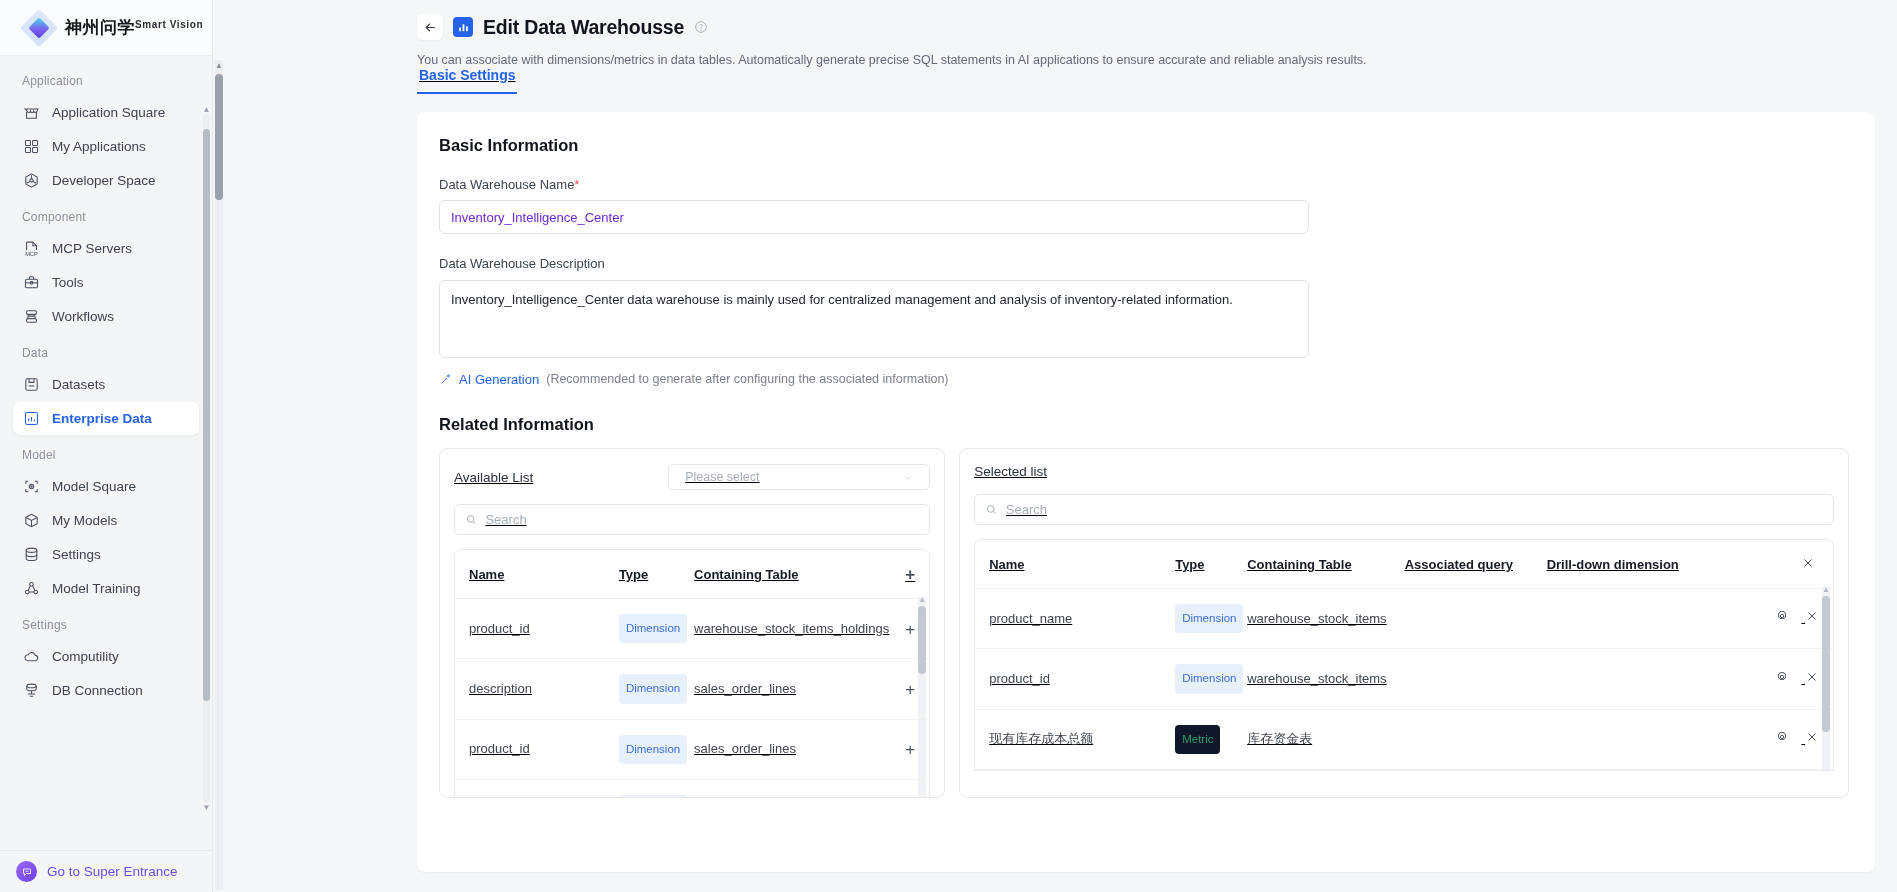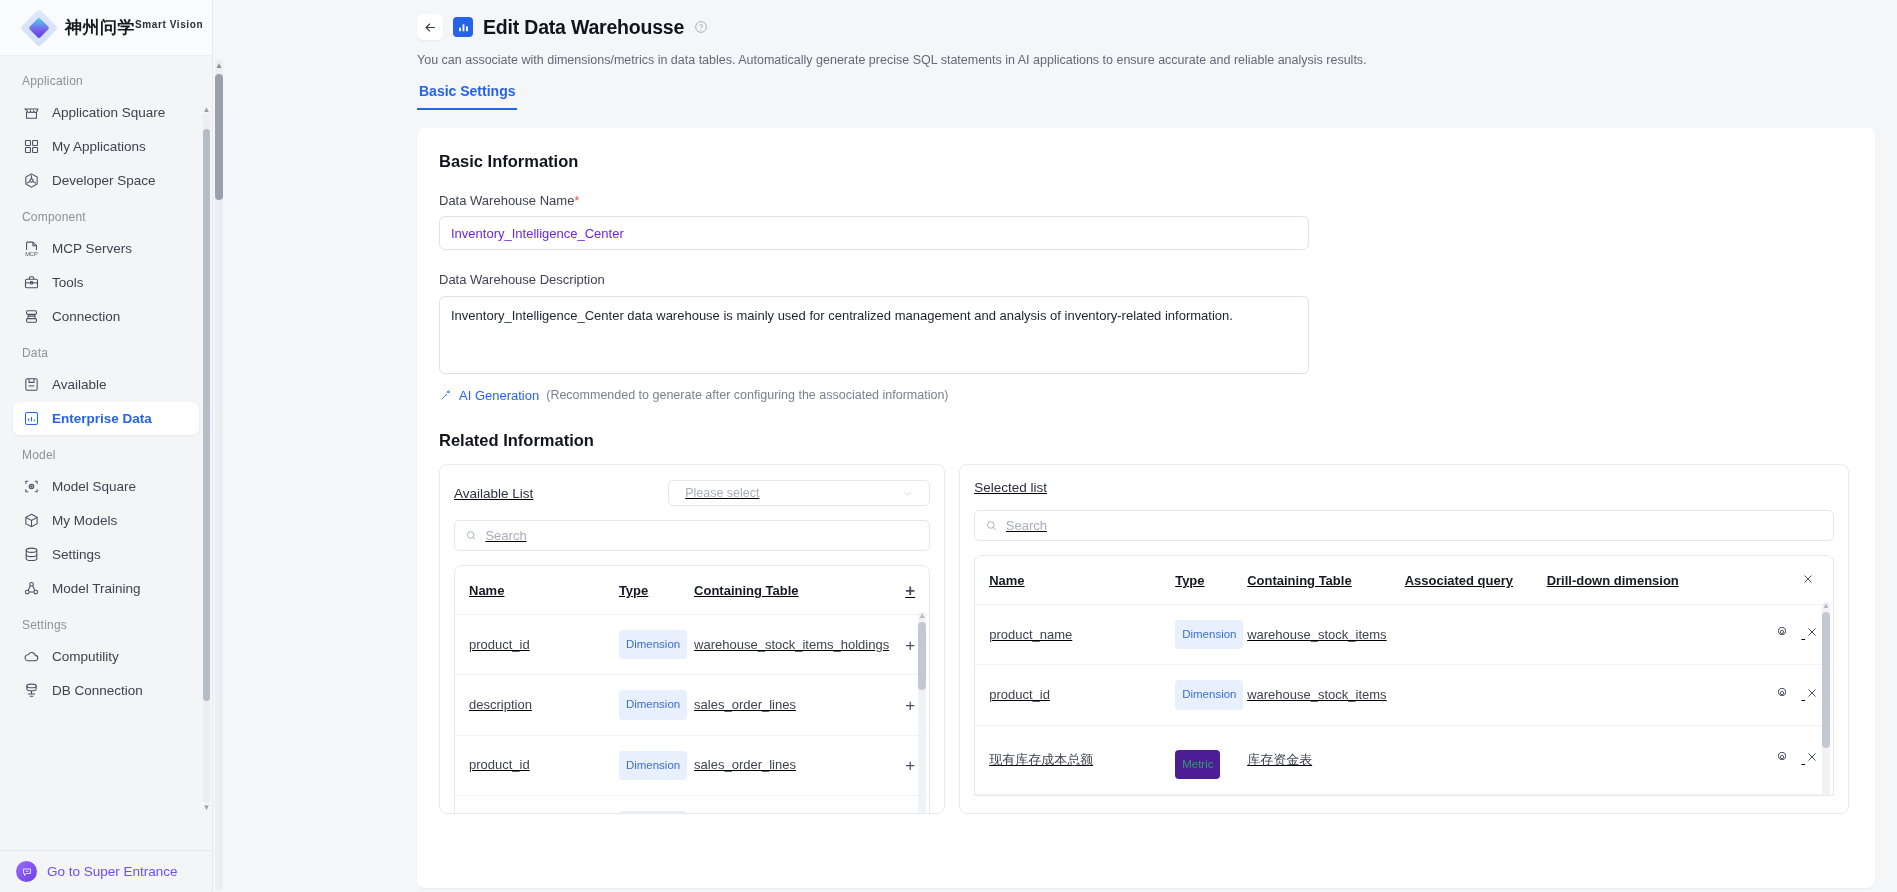--- a/index.html
+++ b/index.html
@@ -108,21 +108,21 @@
   .title-icon {
     width:20px;height:20px;border-radius:4px;background:#2563eb;
     display:flex;align-items:center;justify-content:center;
   }
   .title-icon svg{width:13px;height:13px;fill:#fff;}
   .page-title { font-size: 19.5px; font-weight: 700; color:#10141c; letter-spacing:-.2px;}
   .help-icon { width:14px;height:14px;color:#9aa1ad; }
   .help-icon svg{width:14px;height:14px;stroke:#9aa1ad;fill:none;stroke-width:1.4;}
   .page-sub { font-size: 12.5px; color:#62697a; margin-top: 13px; }
 
-  .tabs { margin-top: 16px; padding-left: 204px; display:flex; }
+  .tabs { padding-left: 204px; display:flex;text-decoration:underline; }
   .tab {
     font-size: 14px; font-weight: 700; color:#2563eb; padding: 0 2px 9px 2px;
     border-bottom: 2.5px solid #2563eb; cursor:pointer;
   }
 
   .content-card {
     margin: 18px 22px 0 204px; background:#fff; border-radius: 8px;
     min-height: 760px; padding: 24px 26px 0 22px;
     box-shadow: 0 1px 2px rgba(16,24,40,.04);
   }
@@ -183,21 +183,21 @@
   td {
     font-size:13px; color:#3d4350; padding: 15px 0; border-bottom:1px solid #f0f2f5;
     vertical-align: middle; line-height:1.5;
   }
   .c-name { padding-left: 14px; }
   .tag {
     display:inline-block; padding: 6px 7px; border-radius:4px;
     font-size:11.5px; line-height:1.5;
   }
   .tag.dim { background:#e8f0fe; color:#3b6fd4; }
-  .tag.met { background:#4c1d95; color:#2e9e6b;margin-top:9px; }
+  .tag.met { background:#0f172a; color:#2e9e6b; }
   .plus-btn { cursor:pointer; color:#4a5161; font-size:17px; line-height:1; }
   .x-btn { cursor:pointer; }
   .x-btn svg{width:14px;height:14px;stroke:#2a3040;fill:none;stroke-width:1.5;}
   .gear-btn svg{width:14px;height:14px;stroke:#2a3040;fill:none;stroke-width:1.4;}
   .act-cell { text-align:right; padding-right: 14px; white-space:nowrap; }
   .act-cell .gear-btn{ margin-right: 12px; }
   .act-cell span{ display:inline-block; vertical-align:middle; }
 
   .inner-scroll {
     position:absolute; width: 8px; border-radius:4px; background:#f1f2f5;
@@ -280,33 +280,33 @@
         <span>Tools</span>
       </div>
       <div class="nav-item">
         <span class="ic">
             <svg viewBox="0 0 24 24">
               <rect x="5" y="4" width="14" height="5" rx="1.6"></rect>
               <rect x="5" y="15" width="14" height="5" rx="1.6"></rect>
               <path d="M8 9v2.5h9V15M16 9v2.5H7V15"></path>
             </svg>
           </span>
-        <span>Connection</span>
+        <span>Workflows</span>
       </div>
 
       <div class="nav-group-label">Data</div>
       <div class="nav-item">
         <span class="ic">
             <svg viewBox="0 0 24 24">
               <rect x="4" y="4" width="16" height="16" rx="2"></rect>
               <path d="M8.5 4v5h7V4"></path>
               <path d="M8 14h8"></path>
             </svg>
           </span>
-        <span>Available</span>
+        <span>Datasets</span>
       </div>
       <div class="nav-item active">
         <span class="ic">
             <svg viewBox="0 0 24 24">
               <rect x="3.5" y="3.5" width="17" height="17" rx="2.5"></rect>
               <path d="M8 16v-4M12 16v-6M16 16v-2.6"></path>
             </svg>
           </span>
         <span>Enterprise Data</span>
       </div>

